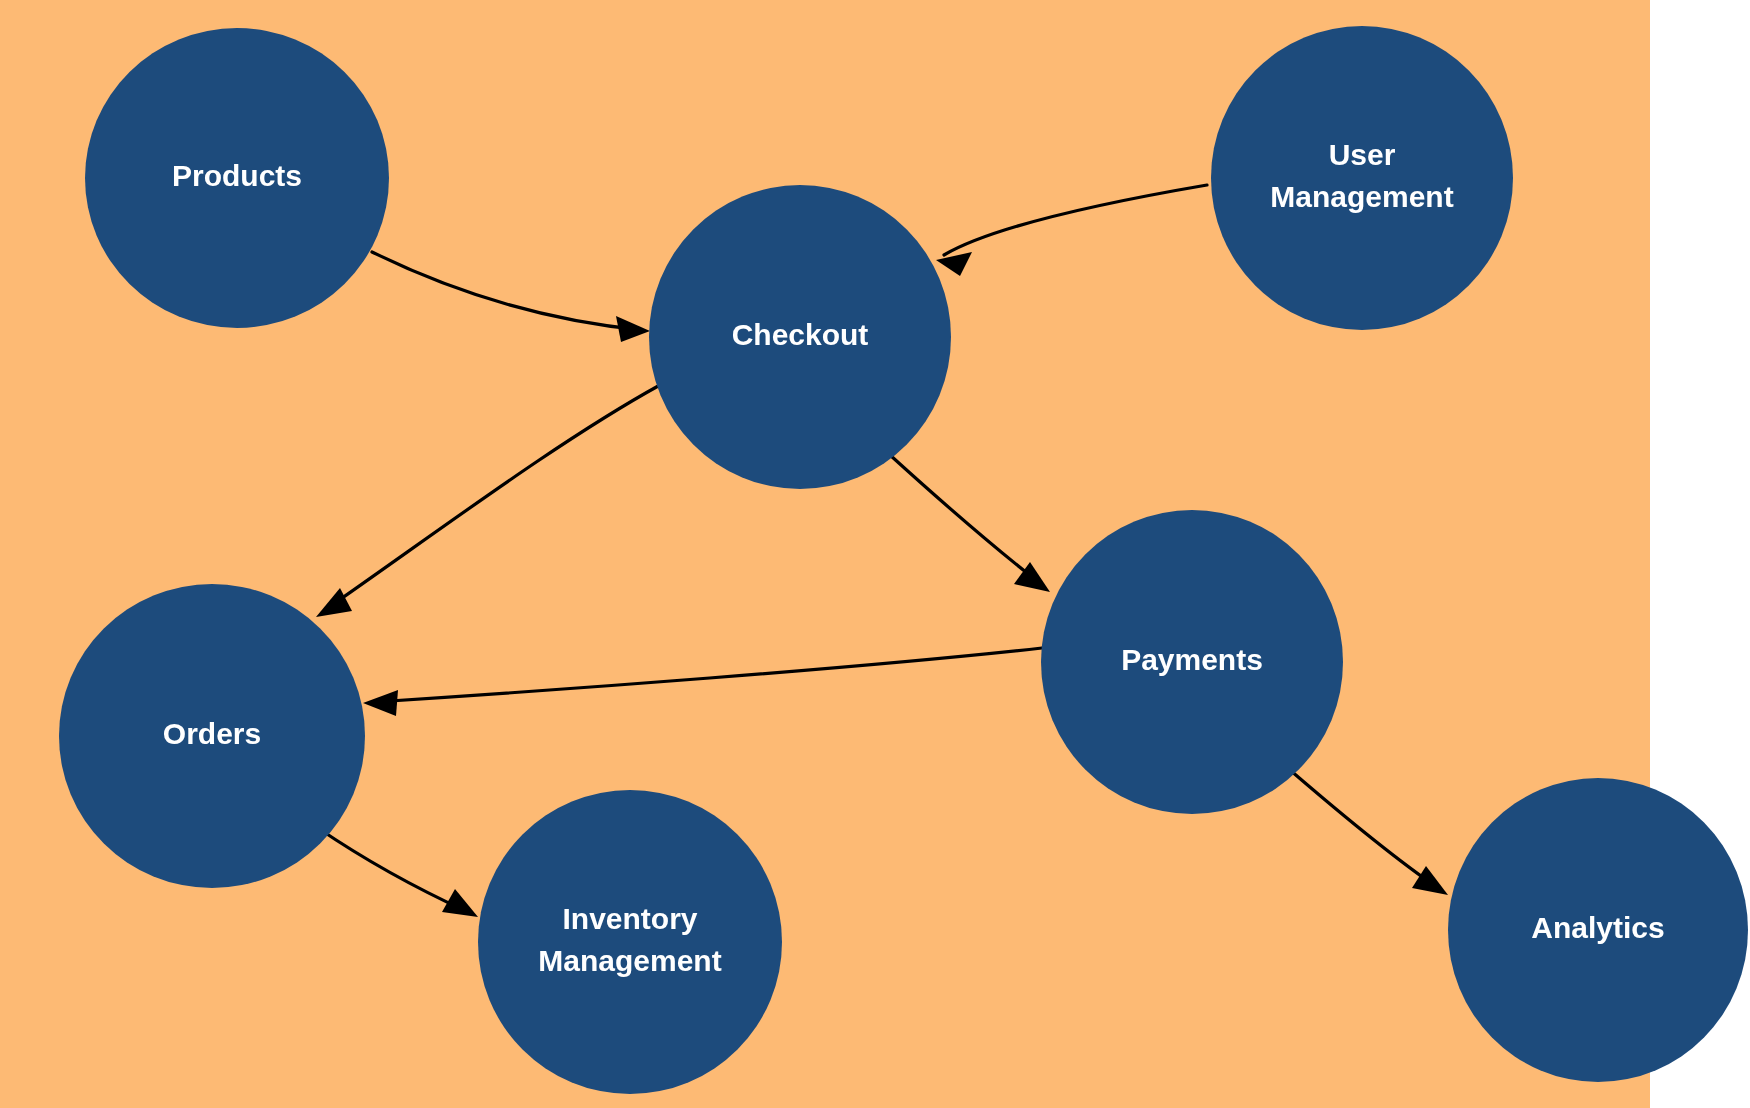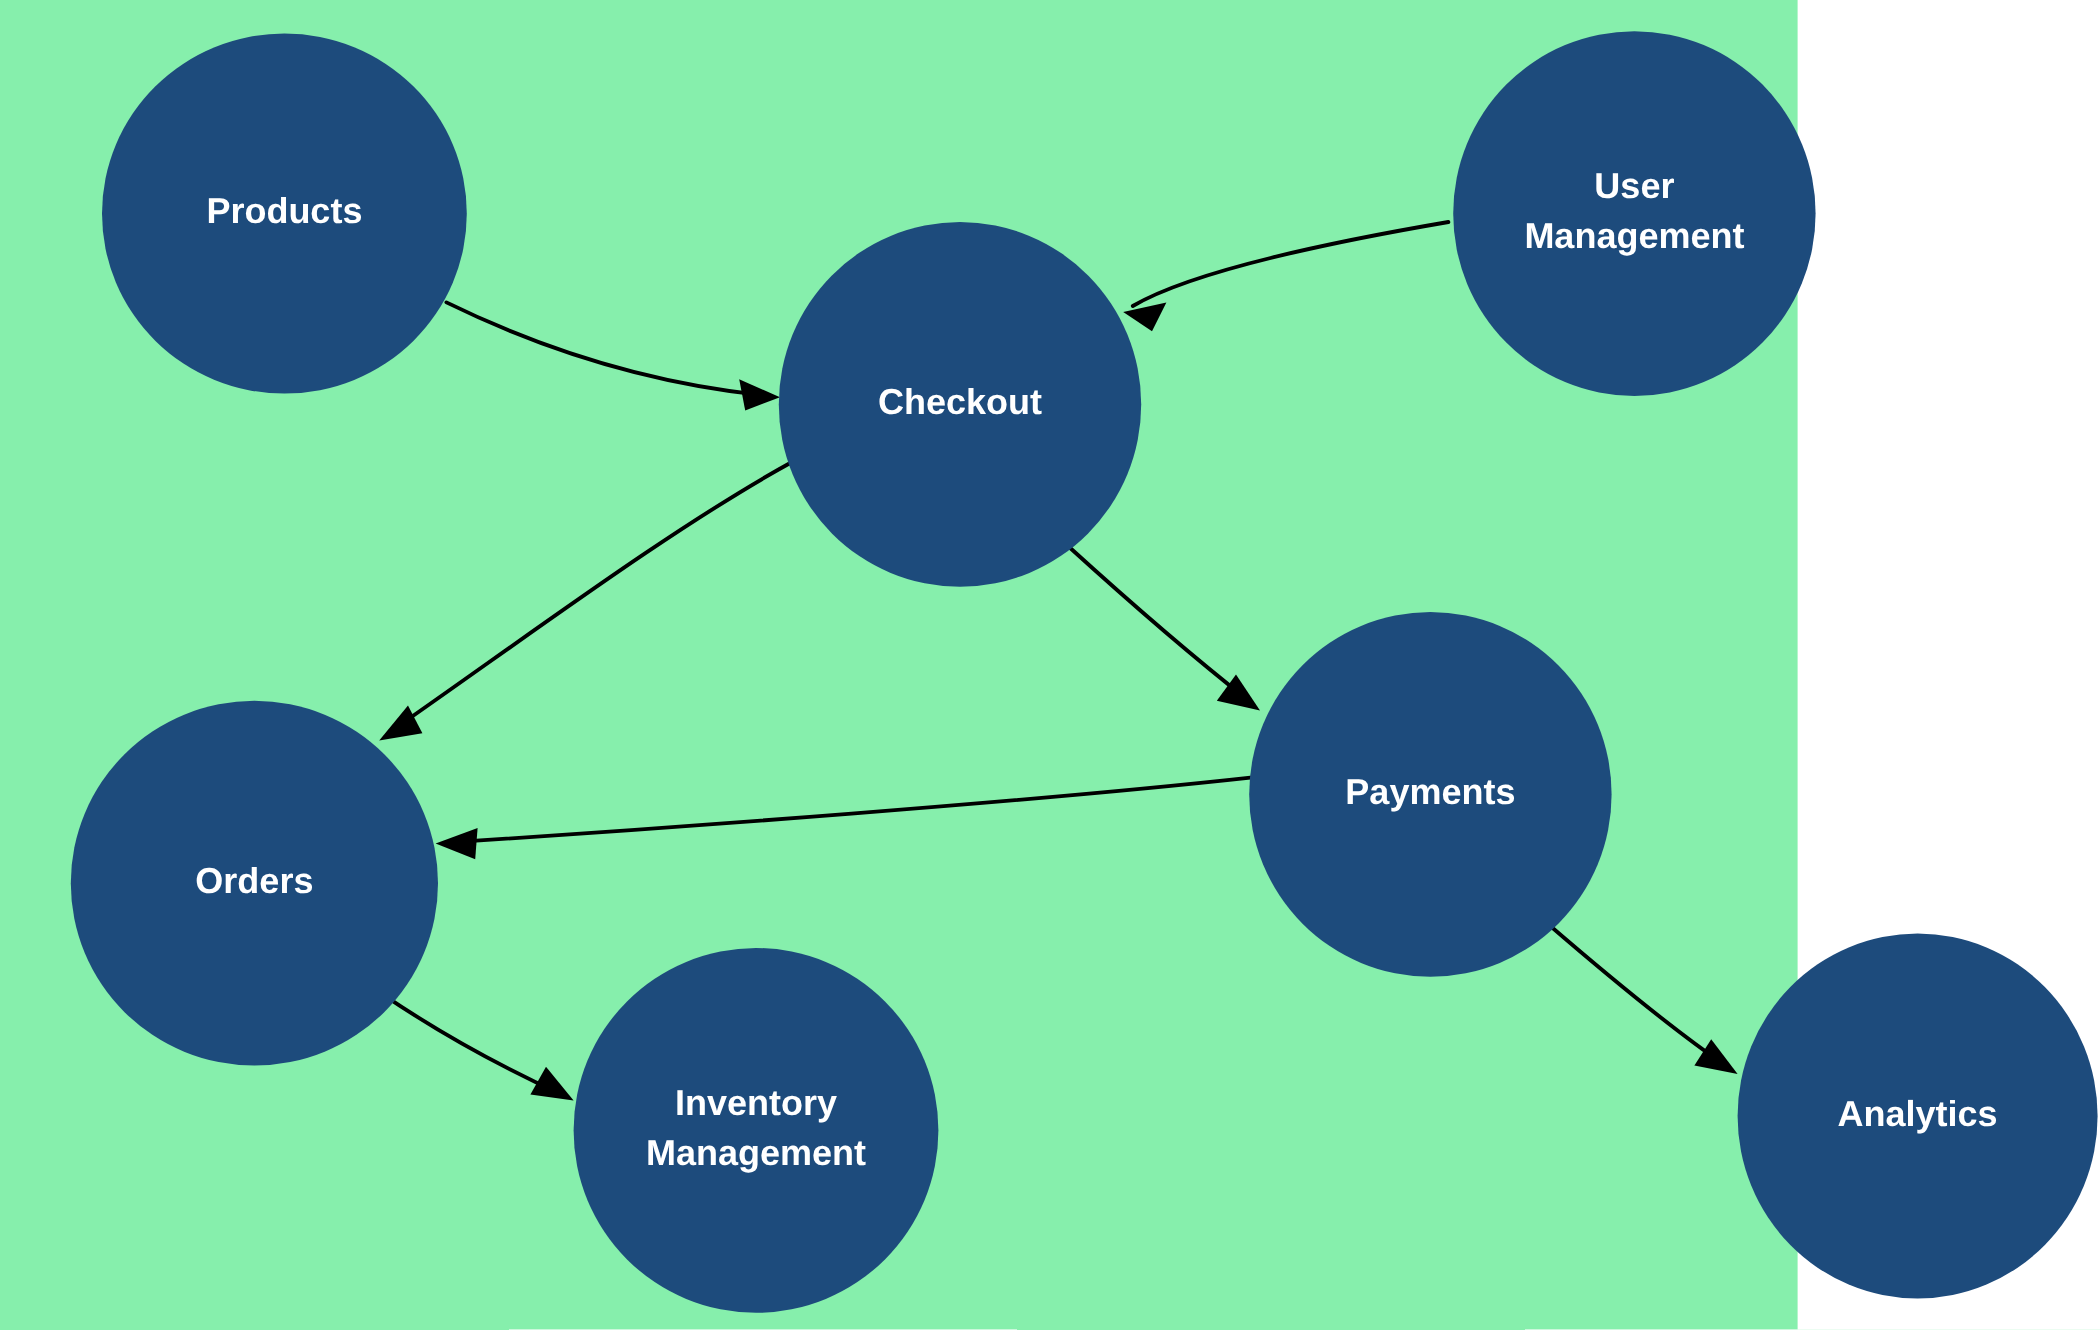--- a/index.html
+++ b/index.html
@@ -8,23 +8,23 @@
     background: #ffffff;
   }
   body {
     width: 1750px;
     height: 1108px;
     overflow: hidden;
     font-family: "Liberation Sans", sans-serif;
   }
   #diagram-root {
     position: relative;
-    width: 1498px;
+    width: 1650px;
     height: 1108px;
-    background: #86efac;
+    background: #fdba74;
   }
   svg#graph {
     display: block;
     width: 1750px;
     height: 1108px;
   }
   .node-shape {
     fill: #1d4b7c;
     stroke: none;
   }

